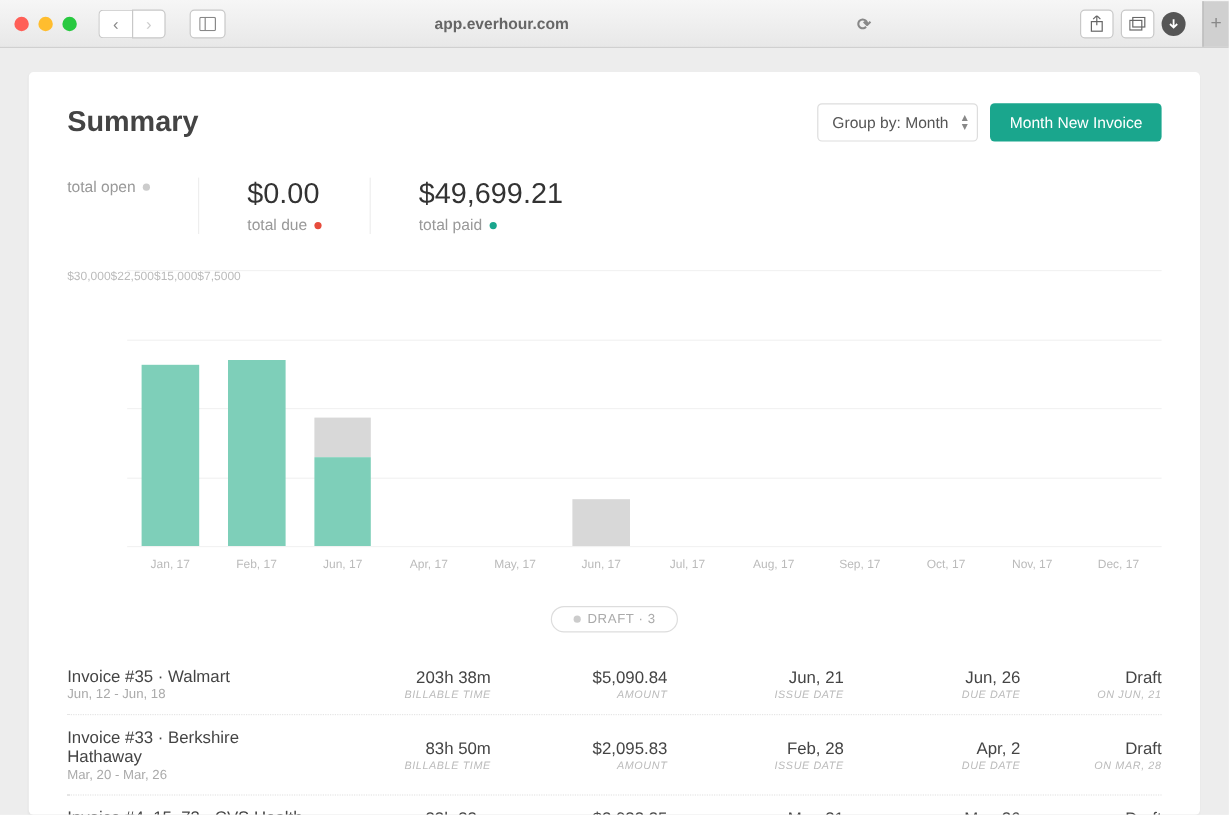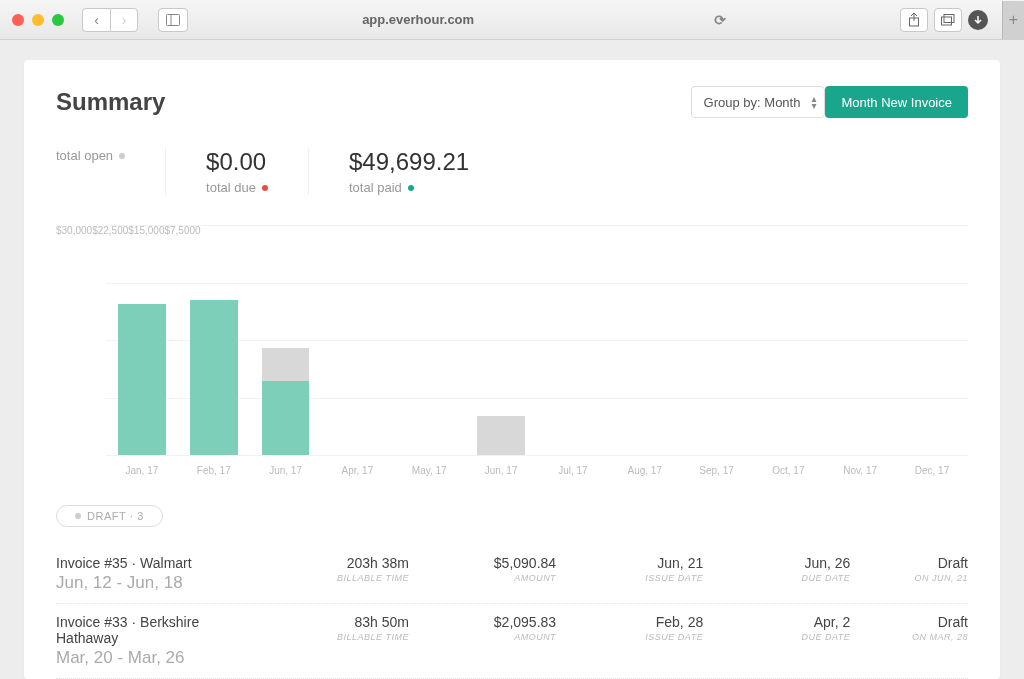--- a/index.html
+++ b/index.html
@@ -21,21 +21,21 @@
 .reload-btn { margin-left: 240px; color: #888; font-size: 14px; }
 .right-icons { display: flex; gap: 6px; align-items: center; }
 .icon-btn { width: 28px; height: 24px; border: 1px solid #c8c8c8; border-radius: 4px; background: #fff; display: flex; align-items: center; justify-content: center; color: #666; }
 .new-tab { width: 22px; height: 38px; background: #d0d0d0; display: flex; align-items: center; justify-content: center; color: #888; font-size: 16px; border-left: 1px solid #b8b8b8; margin-left: 6px; margin-right: -12px; }
 
 .app-container { background: #ededed; padding: 20px 24px 0; height: calc(679px - 40px); }
 .card { background: #fff; border-radius: 4px; padding: 26px 32px 0; height: 100%; box-shadow: 0 1px 2px rgba(0,0,0,0.04); overflow: hidden; }
 
 .header-row { display: flex; justify-content: space-between; align-items: center; margin-bottom: 30px; }
 .page-title { font-size: 24px; font-weight: 700; color: #444; }
-.header-actions { display: flex; gap: 0; align-items: center; }
+.header-actions { display: flex; gap: 10px; align-items: center; }
 .group-select { height: 32px; padding: 0 24px 0 12px; border: 1px solid #ddd; border-radius: 4px; background: #fff; font-size: 13px; color: #555; position: relative; display: flex; align-items: center; }
 .select-caret { position: absolute; right: 8px; font-size: 10px; color: #888; line-height: 7px; }
 .create-btn { height: 32px; padding: 0 16px; background: #1aa68d; color: #fff; border: none; border-radius: 4px; font-size: 13px; cursor: pointer; }
 
 .stats-row { display: flex; gap: 0; margin-bottom: 30px; }
 .stat { padding-right: 40px; margin-right: 40px; border-right: 1px solid #eee; }
 .stat:last-child { border-right: none; }
 .stat-value { font-size: 24px; font-weight: 400; color: #333; margin-bottom: 4px; }
 .stat-label { font-size: 13px; color: #999; display: flex; align-items: center; gap: 6px; }
 .dot { width: 6px; height: 6px; border-radius: 50%; display: inline-block; }
@@ -49,28 +49,28 @@
 .plot { position: absolute; left: 50px; right: 0; top: 0; bottom: 30px; }
 .gridline { position: absolute; left: 0; right: 0; border-top: 1px solid #f2f2f2; }
 .x-axis { position: absolute; left: 50px; right: 0; bottom: 0; height: 20px; display: flex; }
 .x-label { flex: 1; text-align: center; font-size: 10px; color: #bbb; }
 .bars { position: absolute; left: 0; right: 0; bottom: 0; top: 0; display: flex; }
 .bar-slot { flex: 1; display: flex; align-items: flex-end; justify-content: center; padding: 0 12px; }
 .bar { width: 100%; position: relative; }
 .bar-paid { background: #7ecfb9; }
 .bar-open { background: #d8d8d8; }
 
-.filter-pill { display: flex; justify-content: flex-start; margin-bottom: 18px; }
+.filter-pill { display: flex; justify-content: center; margin-bottom: 18px; }
 .pill { border: 1px solid #ddd; border-radius: 14px; padding: 4px 18px; font-size: 11px; color: #aaa; letter-spacing: 0.5px; display: flex; align-items: center; gap: 6px; }
 
 .invoice-list { }
-.invoice-row { display: flex; padding: 10px 0; border-bottom: 1px dotted #e5e5e5; }
+.invoice-row { display: flex; padding: 10px 0; border-bottom: 1px dotted #e5e5e5; align-items: center; }
 .inv-left { flex: 1.4; }
 .inv-title { font-size: 14px; color: #444; margin-bottom: 2px; }
-.inv-dates { font-size: 17px; color: #aaa; }
+.inv-dates { font-size: 11px; color: #aaa; }
 .inv-col { flex: 1; text-align: right; }
 .inv-col-status { flex: 0.8; text-align: right; }
 .inv-val { font-size: 14px; color: #444; }
 .inv-lbl { font-size: 9px; color: #bbb; letter-spacing: 0.5px; text-transform: uppercase; margin-top: 2px; font-style: italic; }
 </style>
 </head>
 <body>
 
 <div class="browser-chrome">
   <div class="traffic-lights">

